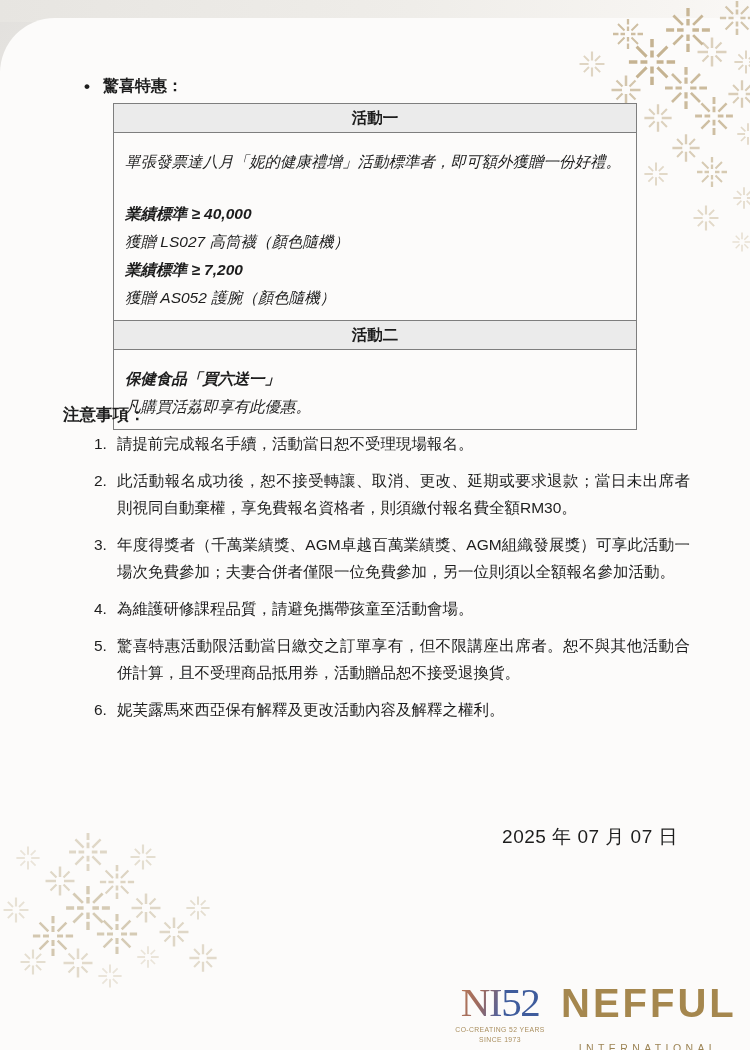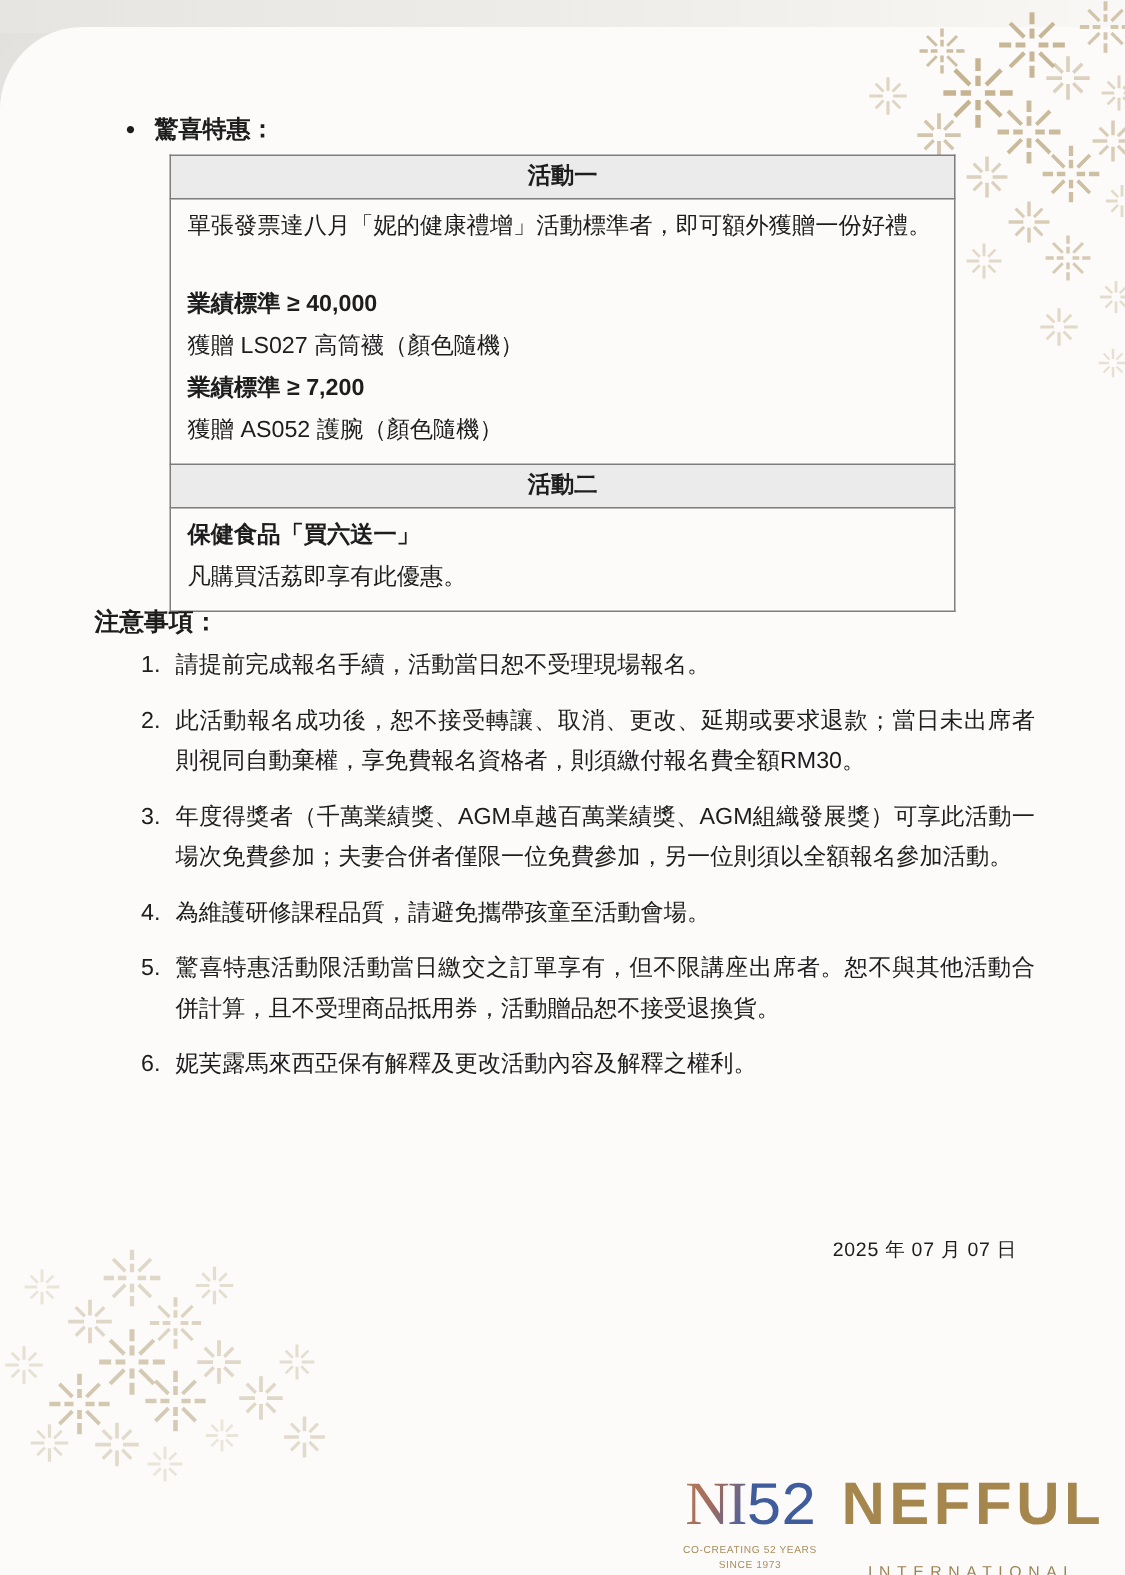--- a/index.html
+++ b/index.html
@@ -22,43 +22,43 @@
 
   .promo-line { position:absolute; top:76px; left:84px; display:flex; gap:13px;
     align-items:center; font-size:16px; font-weight:bold; }
   .bullet { font-size:17px; line-height:1; }
 
   table.activities { position:absolute; top:103px; left:113px; width:524px;
     border-collapse:collapse; font-size:15.5px; table-layout:fixed; }
   .activities th, .activities td { border:1px solid #7e7e7e; }
   .activities th { background:#ebebeb; font-weight:bold; text-align:center;
     padding:3px 6px; line-height:22px; }
-  .activities td { padding:5px 11px 7px; vertical-align:top; }
+  .activities td { padding:16px 11px 7px; vertical-align:top;font-style:italic; }
   .activities td p { margin:0 0 2px; line-height:26px; }
   .cell-intro { margin-bottom:26px !important; }
   .bold { font-weight:bold; }
 
   .notes { position:absolute; top:404px; left:63px; width:627px; }
   .notes-heading { font-weight:bold; font-size:16.5px; margin:0 0 4px; }
   .note-list { list-style:none; margin:0; padding:0 0 0 31px; }
   .note-item { display:flex; margin-bottom:10px; font-size:15.5px; line-height:27px; }
   .note-num { width:23px; flex-shrink:0; }
   .note-text { flex:1; text-align:justify; }
 
-  .date-line { position:absolute; top:824px; right:72px; font-size:13px; letter-spacing:0.5px; }
+  .date-line { position:absolute; top:824px; right:72px; font-size:19px; letter-spacing:0.5px; }
 
   .footer { position:absolute; left:452px; top:984px; display:flex;
     align-items:flex-start; gap:13px; }
   .ni52 { text-align:center; width:96px; }
   .ni52-word { font-family:"Liberation Serif","DejaVu Serif",serif;
     font-size:41px; line-height:0.92; letter-spacing:-1.5px; white-space:nowrap; }
   .ni52-ni { background:linear-gradient(110deg,#b5785a 8%,#a06b5e 45%,#52619b 90%);
     -webkit-background-clip:text; background-clip:text;
     -webkit-text-fill-color:transparent; color:#8a6a68; }
-  .ni52-num { color:#3f5c9c;font-family:Liberation Mono, monospace; }
+  .ni52-num { color:#3f5c9c; }
   .ni52-tagline { color:#a98e5e; font-size:6.8px; letter-spacing:0.4px;
     margin-top:3px; line-height:1.5; white-space:nowrap; }
   .nefful { text-align:center; }
   .nefful-word { color:#a5874e; font-weight:bold; font-size:40px; line-height:0.95;
     letter-spacing:3px; white-space:nowrap; }
   .nefful-sub { color:#9c8455; font-size:10.5px; letter-spacing:4.4px;
     margin-top:20px; white-space:nowrap; }
 </style>
 </head>
 <body>

